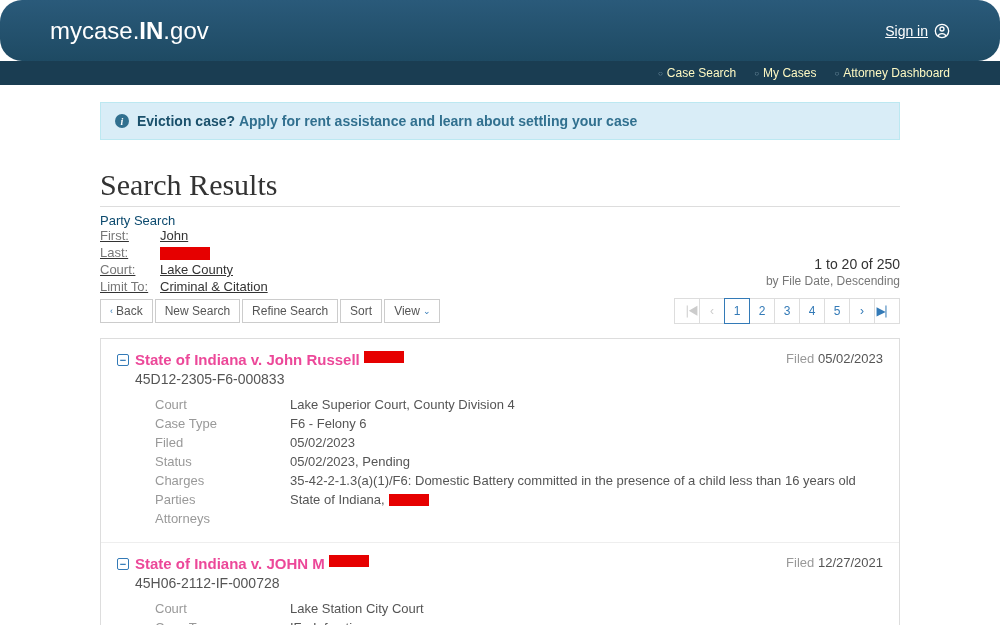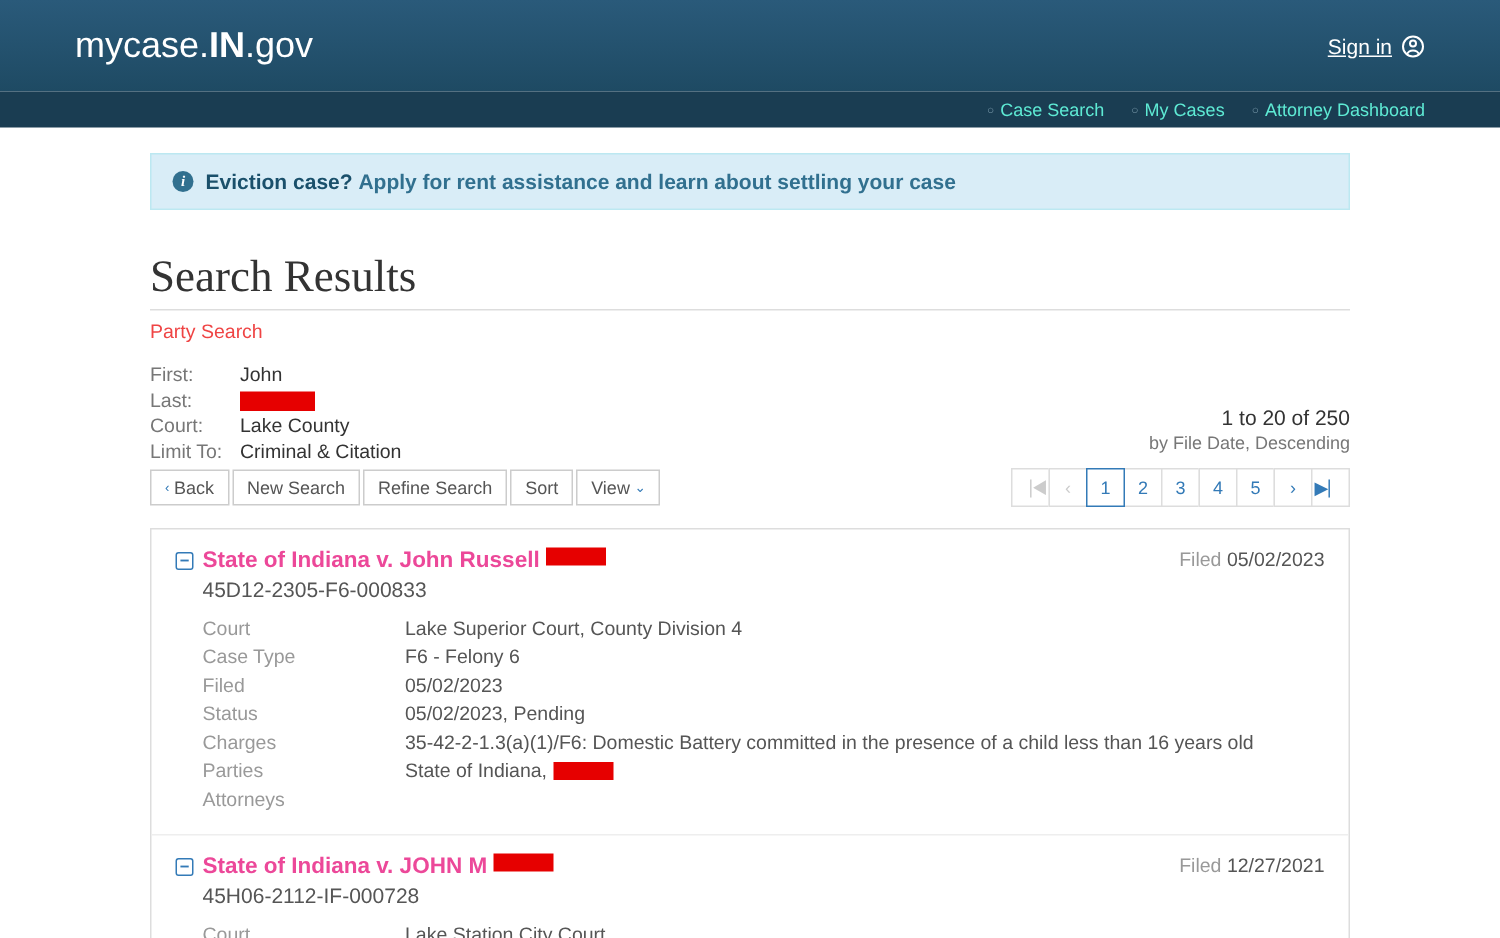--- a/index.html
+++ b/index.html
@@ -5,36 +5,37 @@
     * { margin: 0; padding: 0; box-sizing: border-box; }
     body { font-family: Arial, sans-serif; font-size: 13px; color: #333; background: #fff; }
     
     .header-top {
       background: linear-gradient(to bottom, #2a5a7a, #1e4a63);
       height: 61px;
       display: flex;
       justify-content: space-between;
       align-items: center;
       padding: 0 50px;
+      border-radius: 22px;
     }
     .logo { color: #fff; font-size: 24px; font-weight: 300; }
     .logo .bold { font-weight: bold; }
     .signin { color: #fff; font-size: 14px; display: flex; align-items: center; gap: 6px; cursor: pointer; text-decoration: underline; }
     .signin svg { width: 16px; height: 16px; }
     
     .header-nav {
       background: #1a3d52;
       height: 24px;
       display: flex;
       justify-content: flex-end;
       align-items: center;
       padding: 0 50px;
       gap: 18px;
     }
-    .nav-link { color: #5eead4; font-size: 12px; text-decoration: none; display: flex; align-items: center; gap: 4px; cursor: pointer; }
+    .nav-link { color: #fef9c3; font-size: 12px; text-decoration: none; display: flex; align-items: center; gap: 4px; cursor: pointer; }
     .nav-link::before { content: "○"; font-size: 8px; color: #7a9aab; }
     
     .container { max-width: 900px; margin: 0 auto; padding: 0 50px; }
     
     .alert {
       background: #d9edf7;
       border: 1px solid #bce8f1;
       padding: 10px 14px;
       margin-top: 17px;
       display: flex;
@@ -56,22 +57,22 @@
       font-style: italic;
       font-family: Georgia, serif;
     }
     .alert-bold { font-weight: bold; color: #1a506b; }
     .alert-link { color: #31708f; font-weight: bold; }
     
     h1 { font-size: 30px; font-weight: 300; color: #333; margin-top: 28px; margin-bottom: 4px; font-family: Georgia, serif; }
     
     .divider { border: none; border-top: 1px solid #ddd; margin-bottom: 6px; }
     
-    .search-meta { font-size: 13px; color: #ef4444; margin-bottom: 14px; }
-    .meta-row { display: flex; margin-bottom: 2px; }
+    .search-meta { font-size: 13px; color: #0c4a6e; margin-bottom: 0; }
+    .meta-row { display: flex; margin-bottom: 2px; text-decoration: underline; }
     .meta-label { width: 60px; color: #777; }
     .meta-value { color: #333; }
     .redacted { display: inline-block; background: #e60000; width: 50px; height: 13px; vertical-align: middle; }
     
     .results-summary { text-align: right; font-size: 14px; color: #333; margin-top: -40px; margin-bottom: 2px; }
     .results-sort { text-align: right; font-size: 12px; color: #777; margin-bottom: 10px; }
     
     .toolbar { display: flex; justify-content: space-between; align-items: center; margin-bottom: 14px; }
     .btn-group { display: flex; gap: 2px; }
     .btn {
@@ -122,21 +123,21 @@
       margin-top: 3px;
       cursor: pointer;
       flex-shrink: 0;
     }
     .result-title-block { flex: 1; }
     .result-title { color: #ec4899; font-size: 15px; display: inline-flex; gap: 4px; cursor: pointer; font-weight: bold; }
     .result-filed { color: #999; font-size: 13px; }
     .result-filed .date { color: #555; }
     .case-number { color: #555; font-size: 14px; margin-top: 3px; margin-left: 0px; }
     .detail-rows { margin-top: 10px; margin-left: 18px; }
-    .detail-row { display: flex; margin-bottom: 4px; font-size: 13px; }
+    .detail-row { display: flex; margin-bottom: 4px; font-size: 13px; margin-left: 20px; }
     .detail-label { width: 135px; color: #999; }
     .detail-value { color: #555; flex: 1; display: flex; align-items: center; gap: 4px; }
     .redacted-sm { display: inline-block; background: #e60000; width: 40px; height: 12px; vertical-align: middle; }
   </style>
 </head>
 <body>
 
 <div class="header-top">
   <div class="logo">
     <span>mycase.</span><span class="bold">IN</span><span>.gov</span>

